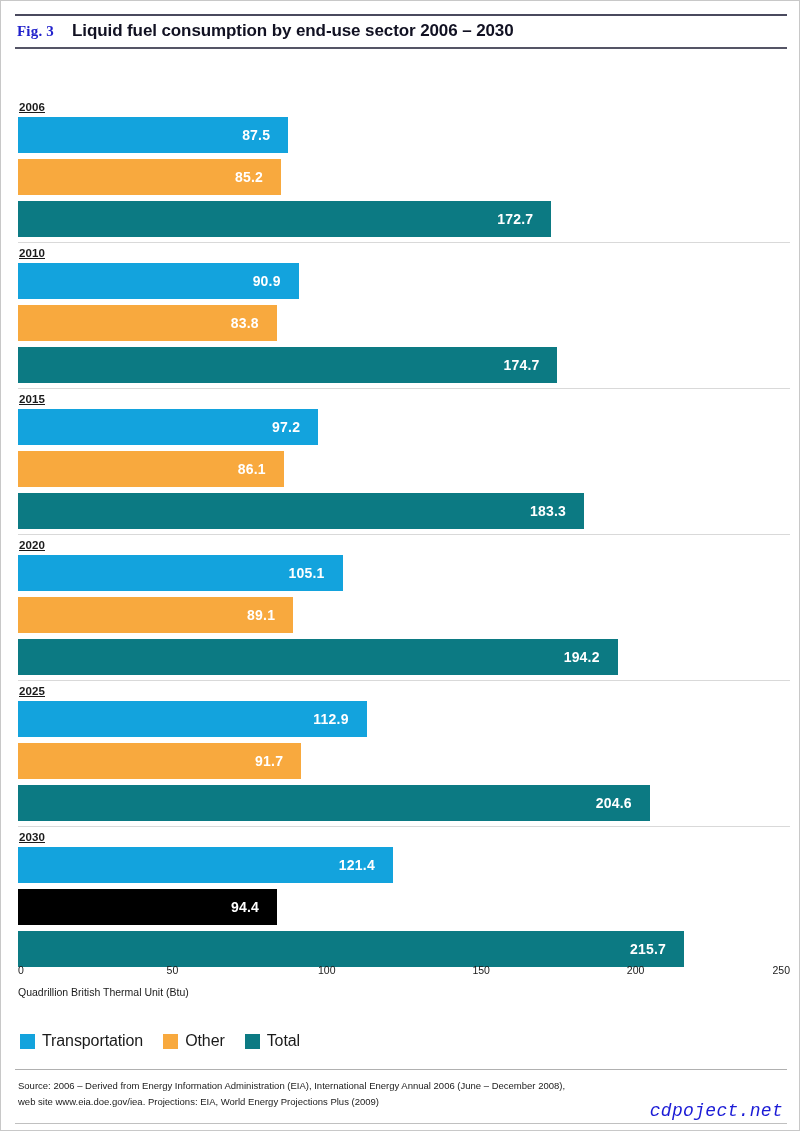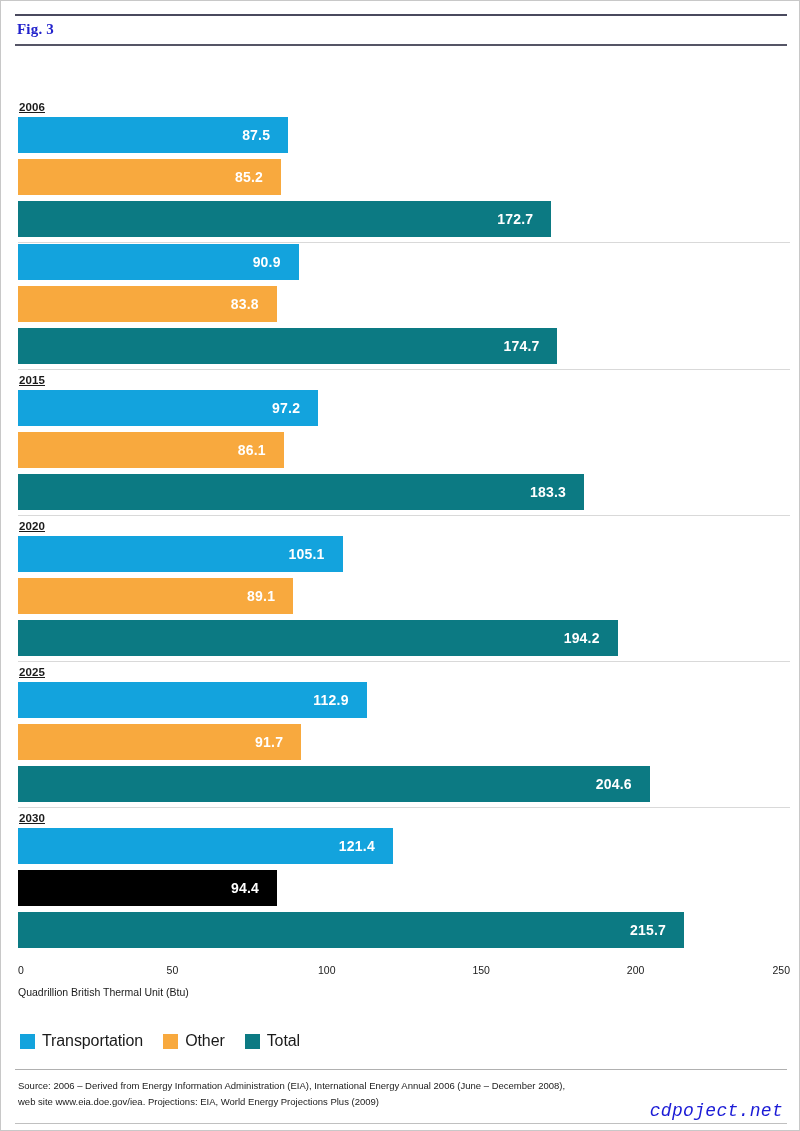--- a/index.html
+++ b/index.html
@@ -203,20 +203,21 @@
 </style>
 </head>
 <body>
 
 <div class="page">
 
   <div class="header">
     <div class="rule"></div>
     <div class="header-row">
       <span class="fig-label">Fig. 3</span>
+      <span class="fig-title">Liquid fuel consumption by end-use sector 2006 – 2030</span>
     </div>
     <div class="rule thin"></div>
   </div>
 
   <div class="chart" id="chart-body">
       <div class="year-group">
         <div class="year-label">2006</div>
         <div class="bar-row">
           <div class="bar" style="background: rgb(19, 163, 221); width: 270.2px;">
             <span class="bar-value">87.5</span>
@@ -227,20 +228,21 @@
             <span class="bar-value">85.2</span>
           </div>
         </div>
         <div class="bar-row">
           <div class="bar" style="background: rgb(12, 122, 131); width: 533.298px;">
             <span class="bar-value">172.7</span>
           </div>
         </div>
       </div>
       <div class="year-group">
+        <div class="year-label">2010</div>
         <div class="bar-row">
           <div class="bar" style="background: rgb(19, 163, 221); width: 280.699px;">
             <span class="bar-value">90.9</span>
           </div>
         </div>
         <div class="bar-row">
           <div class="bar" style="background: rgb(248, 169, 62); width: 258.774px;">
             <span class="bar-value">83.8</span>
           </div>
         </div>

